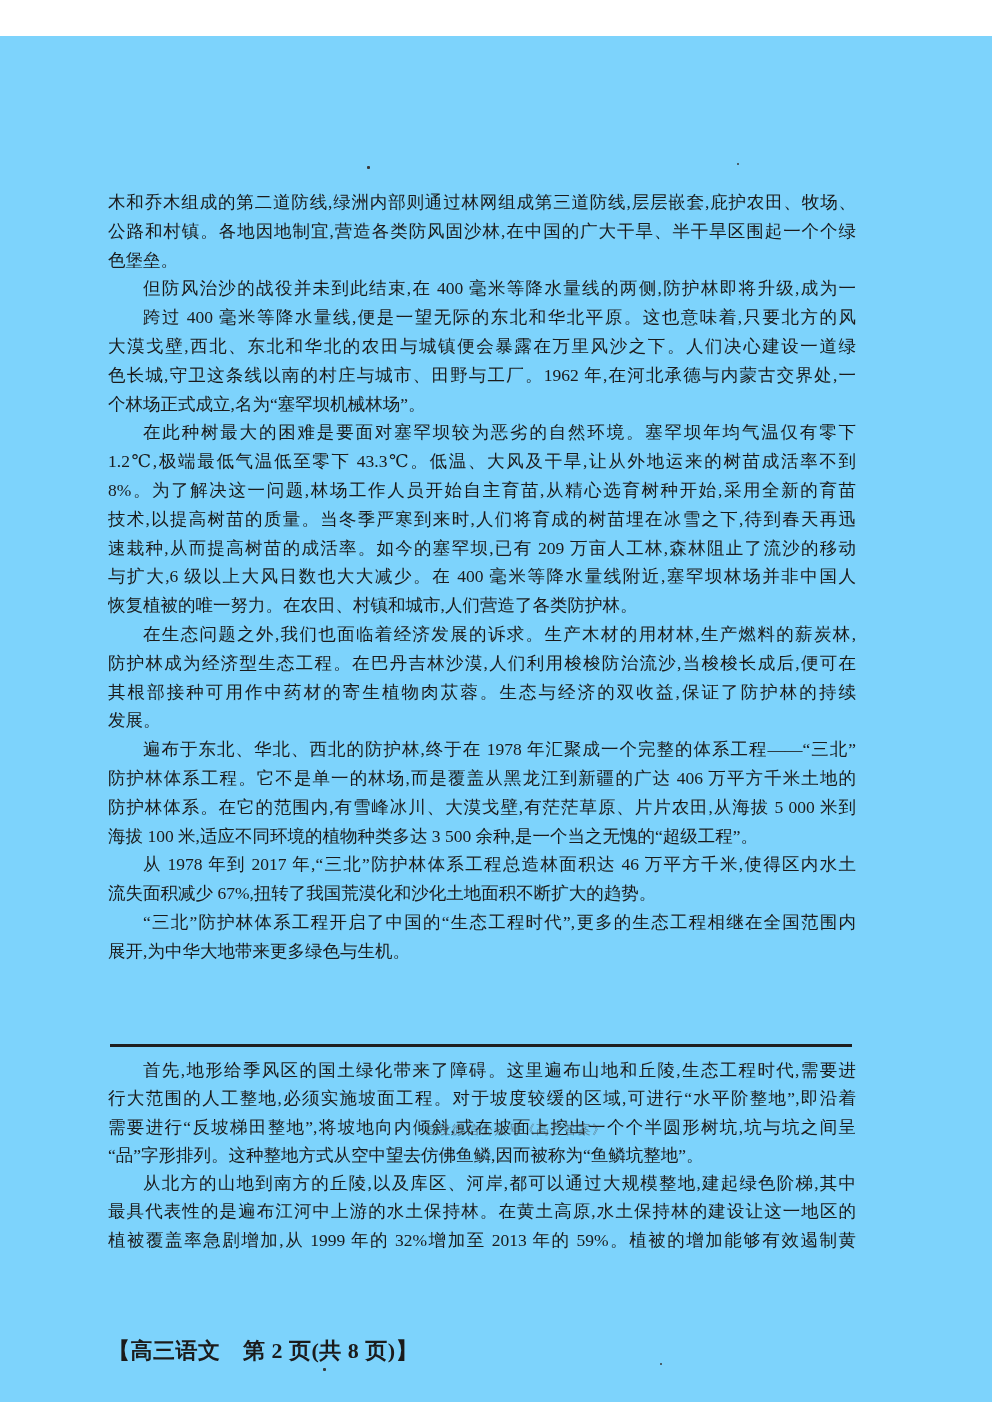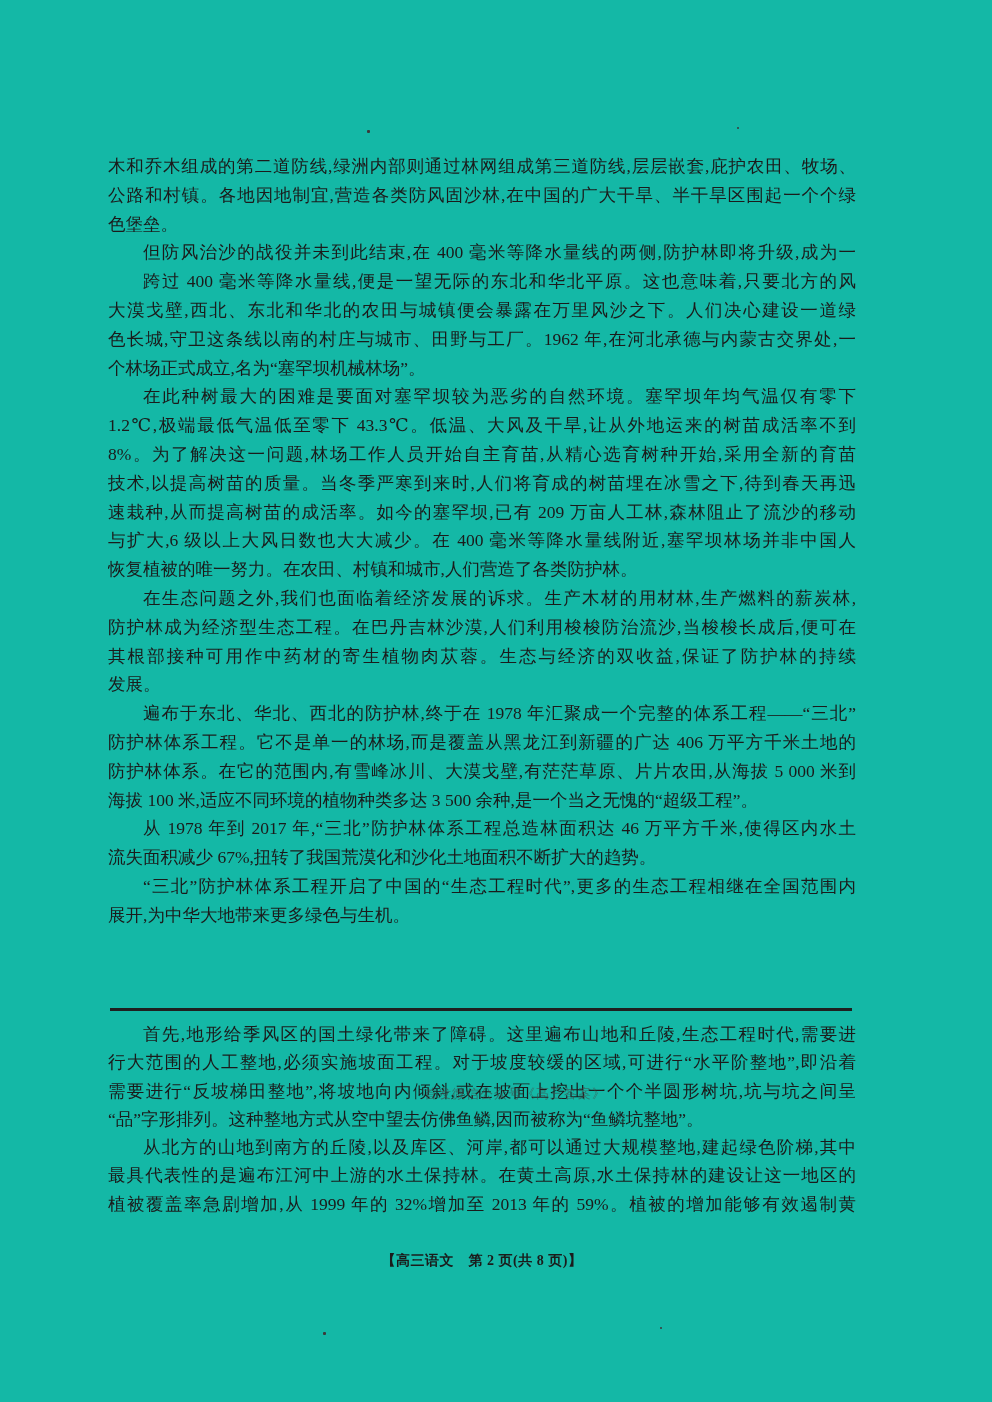--- a/index.html
+++ b/index.html
@@ -11,21 +11,22 @@
     height: 1402px;
     background: #ffffff;
     font-family: "Liberation Serif", "DejaVu Serif", serif;
     color: #1b1b1b;
     position: relative;
     overflow: hidden;
   }
   .page {
     position: absolute;
     inset: 0;
-    background: #14b8a6;
+    background: #7dd3fc;
+    margin-top: 36px;
   }
   .textblock {
     position: absolute;
     left: 108px;
     width: 748px;
   }
   #block1 { top: 152px; }
   #block2 { top: 1020px; }
   .line {
     height: 28.8px;
@@ -59,23 +60,23 @@
     top: 1085px;
     font-size: 13px;
     letter-spacing: 1px;
     color: rgba(70, 70, 70, 0.62);
     white-space: nowrap;
   }
   .footer {
     position: absolute;
     left: 108px;
     width: 748px;
-    top: 1252px;
-    text-align: center;
-    font-size: 14px;
+    top: 1300px;
+    text-align: left;
+    font-size: 22px;
     font-weight: 600;
     letter-spacing: 0.5px;
   }
   .artifact-dot {
     position: absolute;
     background: #3a3a3a;
     border-radius: 1px;
   }
   .dot1 { left: 367px; top: 130px; width: 3px; height: 3px; }
   .dot2 { left: 737px; top: 127px; width: 2px; height: 2px; }

